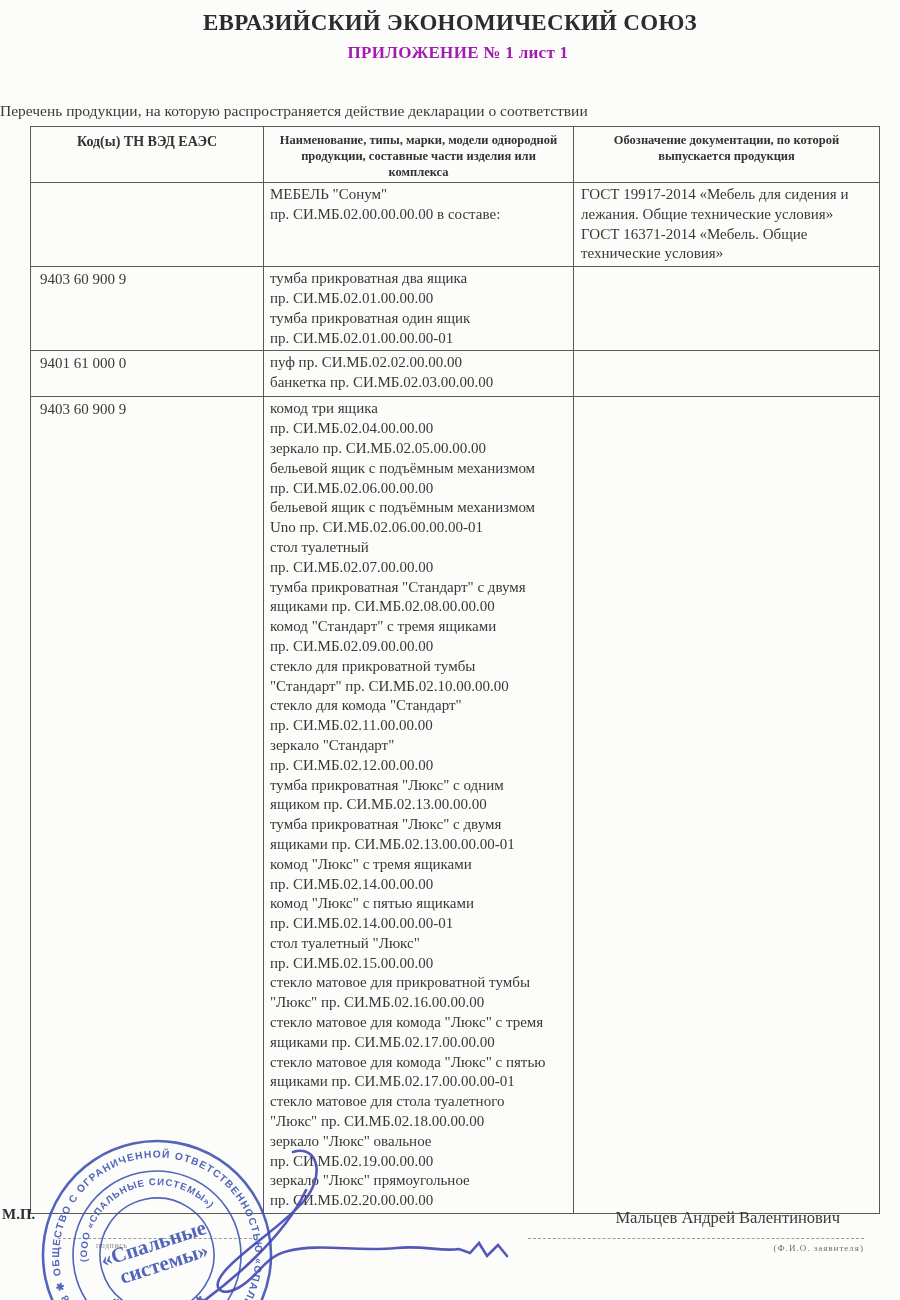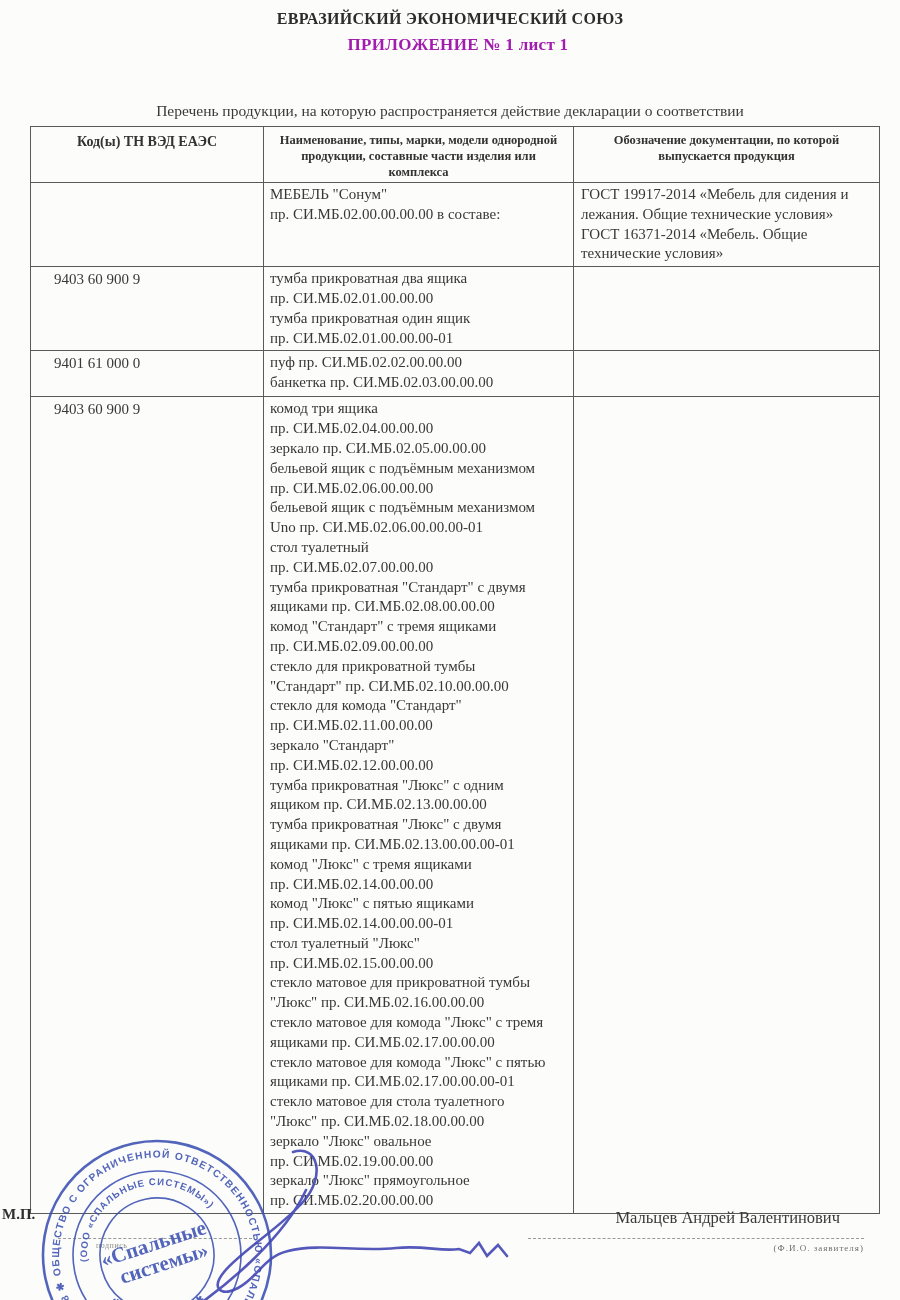--- a/index.html
+++ b/index.html
@@ -3,36 +3,36 @@
 <meta charset="utf-8">
 <style>
   html,body { margin:0; padding:0; }
   .page {
     position:relative; width:900px; height:1300px;
     background:#fcfcfa; overflow:hidden;
     font-family:"Liberation Serif", serif; color:#343434;
   }
   
   .doc-head { position:absolute; top:8px; left:0; width:900px; text-align:center; }
-  .doc-head .t1 { font-size:16px; font-weight:bold; color:#2c2c2c; letter-spacing:.3px; margin:2px 0 0 0; }
+  .doc-head .t1 { font-size:23px; font-weight:bold; color:#2c2c2c; letter-spacing:.3px; margin:2px 0 0 0; }
   .doc-head .t2 { font-size:17px; font-weight:bold; color:#a21caf; letter-spacing:.3px; margin:7px 0 0 16px; }
   .doc-head .t3 { font-size:18px; font-weight:bold; color:#2c2c2c; letter-spacing:.2px; margin:7px 0 0 0; }
-  .subtitle { position:absolute; top:102px; left:0; width:900px; text-align:center;
+  .subtitle { position:absolute; top:102px; left:0; width:900px; 
     font-size:15.5px; color:#3a3a3a; }
   
   table.products { position:absolute; left:30px; top:126px; width:849px;
     border-collapse:collapse; table-layout:fixed; }
   table.products th, table.products td {
     border:1.4px solid #5a5a58; vertical-align:top; overflow:hidden;
   }
   th.h { font-weight:bold; font-size:12.5px; line-height:16px; text-align:center;
     padding:5px 6px 2px 6px; color:#333; }
   th.h.code { font-size:14px; padding-top:7px; }
   td { font-size:15px; line-height:19.8px; padding:2px 4px 2px 6px; white-space:pre-line; color:#383838; }
-  td.col-code { padding-left:23px; padding-top:3px; white-space:nowrap;margin-top:39px; }
+  td.col-code { padding-left:9px; padding-top:3px; white-space:nowrap;margin-top:39px; }
   td.col-name { padding-left:6px; }
   td.col-docs { padding-left:7px; }
   
   .seal-mark { position:absolute; left:2px; top:1206px; font-size:15px; font-weight:bold; color:#2f2f2f; }
   .sig-line { position:absolute; left:58px; top:1238px; width:194px; border-top:1.3px dashed #9a9a98; }
   .sig-caption { position:absolute; left:96px; top:1241px; width:84px; text-align:left;
     font-size:8px; color:#8b8b89; letter-spacing:.5px; }
   .fio-name { position:absolute; left:495px; top:1208px; width:345px; text-align:right;
     font-size:16.5px; color:#3a3a3a; }
   .fio-line { position:absolute; left:528px; top:1238px; width:336px; border-top:1.3px dashed #9a9a98; }

